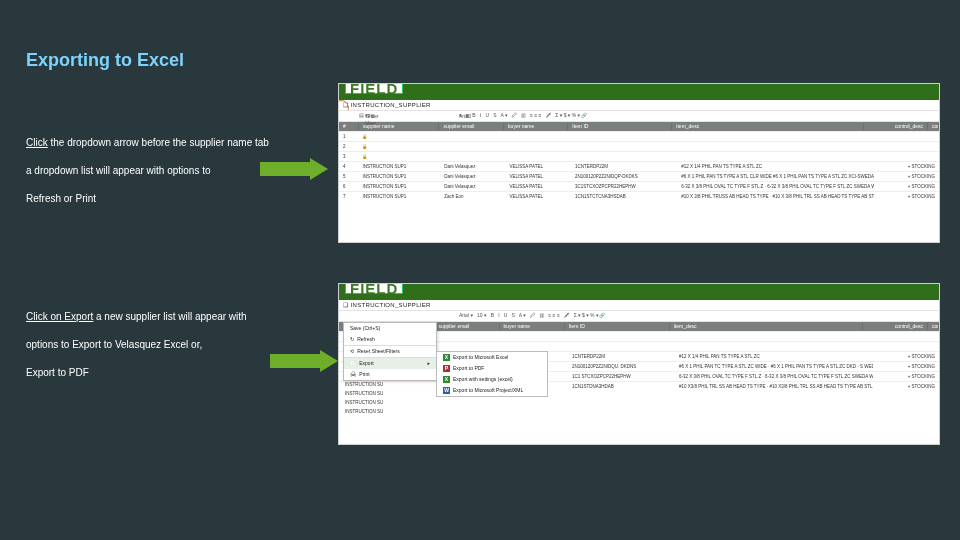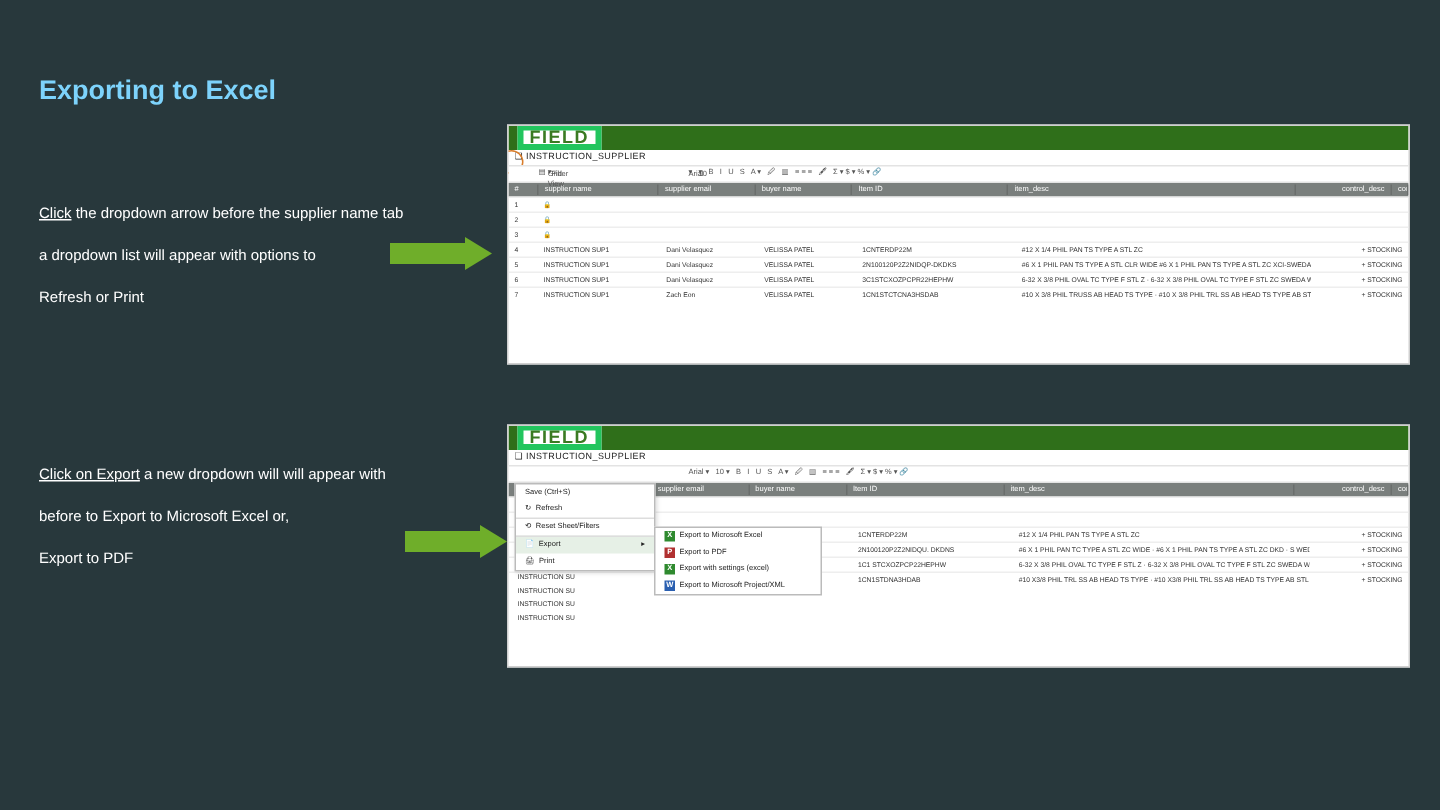--- a/index.html
+++ b/index.html
@@ -5,21 +5,21 @@
   html,body{margin:0;padding:0;width:960px;height:540px;background:#28383c;font-family:Verdana,Geneva,sans-serif;color:#fff;overflow:hidden}
   .slide{position:relative;width:960px;height:540px}
   .title{position:absolute;left:26px;top:50px;font-size:18px;font-weight:700;color:#7dd3fc}
   .instr{position:absolute;left:26px;font-size:10px;line-height:14px;color:#fff}
   .instr .underline{text-decoration:underline}
   .arrow{position:absolute;width:68px;height:22px}
   .arrow .shaft{position:absolute;left:0;top:4px;width:50px;height:14px;background:#6fae2a}
   .arrow .head{position:absolute;left:50px;top:0;width:0;height:0;border-top:11px solid transparent;border-bottom:11px solid transparent;border-left:18px solid #6fae2a}
   .shot{position:absolute;background:#fff;color:#333;font-size:5px;line-height:7px;overflow:hidden;border:1px solid #cfcfcf}
   .greenbar{background:#2f6f1a;height:16px;width:100%;position:relative}
-  .logo{position:absolute;left:6px;top:-1px;font-weight:900;font-size:12px;color:#3a7a22;background:#fff;padding:1px 4px;border:4px solid #22c55e;letter-spacing:1px}
+  .logo{position:absolute;left:6px;top:-1px;font-weight:900;font-size:15px;color:#3a7a22;background:#fff;padding:1px 4px;border:1px solid #22c55e;letter-spacing:1px}
   .ribbon{position:absolute;left:4px;top:18px;font-size:6px;color:#222;letter-spacing:.3px}
   .circle{position:absolute;left:-6px;top:16px;width:14px;height:14px;border:1.5px solid #d97d2b;border-radius:50%;background:transparent}
   .toolbar{height:10px;background:#fff;border-top:1px solid #e3e3e3;border-bottom:1px solid #e3e3e3;position:relative}
   .toolbar span{position:absolute;top:1px;color:#555;font-size:5px}
   .greyhead{background:#7a7f7d;color:#fff;height:9px;display:flex;align-items:center}
   .greyhead > div{font-size:5px;padding:0 4px;border-right:1px solid #6a6e6c;white-space:nowrap;overflow:hidden}
   .row{display:flex;height:9px;align-items:center;border-top:1px solid #eee}
   .row > div{font-size:4.5px;padding:0 4px;color:#333;white-space:nowrap;overflow:hidden}
   .lockcell{color:#888}
   .dd{position:absolute;background:#fff;border:1px solid #bbb;box-shadow:1px 1px 3px rgba(0,0,0,.15);font-size:5px;color:#222}
@@ -135,23 +135,23 @@
         <div class="c-sup">INSTRUCTION SUP1</div>
         <div class="c-supname">Zach Eon</div>
         <div class="c-buyer">VELISSA PATEL</div>
         <div class="c-item">1CN1STCTCNA3HSDAB</div>
         <div class="c-desc">#10 X 3/8 PHIL TRUSS AB HEAD TS TYPE · #10 X 3/8 PHIL TRL SS AB HEAD TS TYPE AB STL NICKEL HEAD CC XI1.321</div>
         <div class="c-ctrl">+ STOCKING</div>
       </div>
   </div>
 
   <div class="instr" style="top:310px">
-    <span class="underline">Click on Export</span><span> a new dropdown will will appear with</span>
-  </div>
-  <div class="instr" style="top:338px">before to Export to Microsoft Excel or,</div>
+    <span class="underline">Click on Export</span><span> a new supplier list will appear with</span>
+  </div>
+  <div class="instr" style="top:338px">options to Export to Velasquez Excel or,</div>
   <div class="instr" style="top:366px">Export to PDF</div>
 
   <div class="arrow" style="left:270px;top:350px">
     <div class="shaft"></div>
       <div class="head"></div>
   </div>
 
   <div class="shot" style="left:338px;top:283px;width:600px;height:160px">
     <div class="greenbar">
       <div class="logo">FIELD</div>

